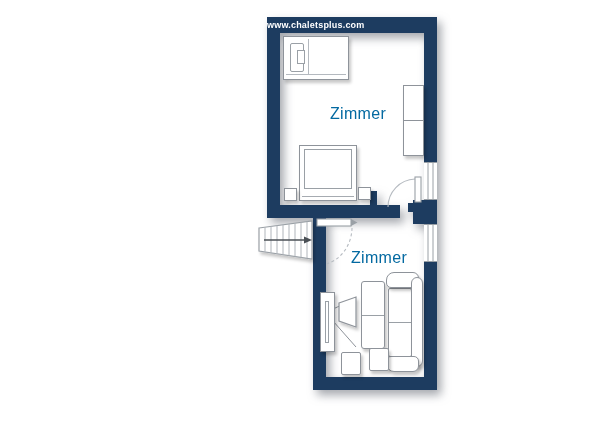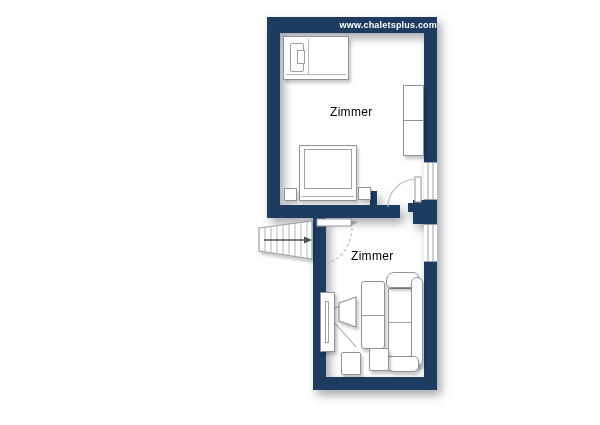--- a/index.html
+++ b/index.html
@@ -6,29 +6,29 @@
   #stage{
     position:relative;width:600px;height:425px;background:#ffffff;overflow:hidden;
     font-family:"Liberation Sans", sans-serif;
   }
   
   #walls{position:absolute;inset:0;filter:drop-shadow(4px 5px 5px rgba(90,95,105,0.55));}
   .wall{position:absolute;background:#1d3c60;}
   .window-pane{position:absolute;background:#ffffff;}
   #watermark{
     position:absolute;left:267px;top:17px;width:170px;height:16px;
-    color:#ffffff;font-size:9px;font-weight:700;line-height:16px;text-align:right;
+    color:#ffffff;font-size:9px;font-weight:700;line-height:16px;text-align:left;
     letter-spacing:0.2px;
   }
   
   .furn{position:absolute;background:#ffffff;border:1.5px solid #8e939a;
         box-shadow:2px 3px 3px rgba(0,0,0,0.22);box-sizing:border-box;}
   .inner{position:absolute;box-sizing:border-box;}
   
-  .room-label{position:absolute;color:#000000;font-size:12px;letter-spacing:0.3px;}
+  .room-label{position:absolute;color:#0369a1;font-size:16px;letter-spacing:0.3px;}
   
   #overlay{position:absolute;left:0;top:0;pointer-events:none;}
 </style>
 </head>
 <body>
 
 <div id="stage">
 
   <div id="walls">
     <div class="wall" style="left:267px;top:17px;width:170px;height:16px;"></div>

